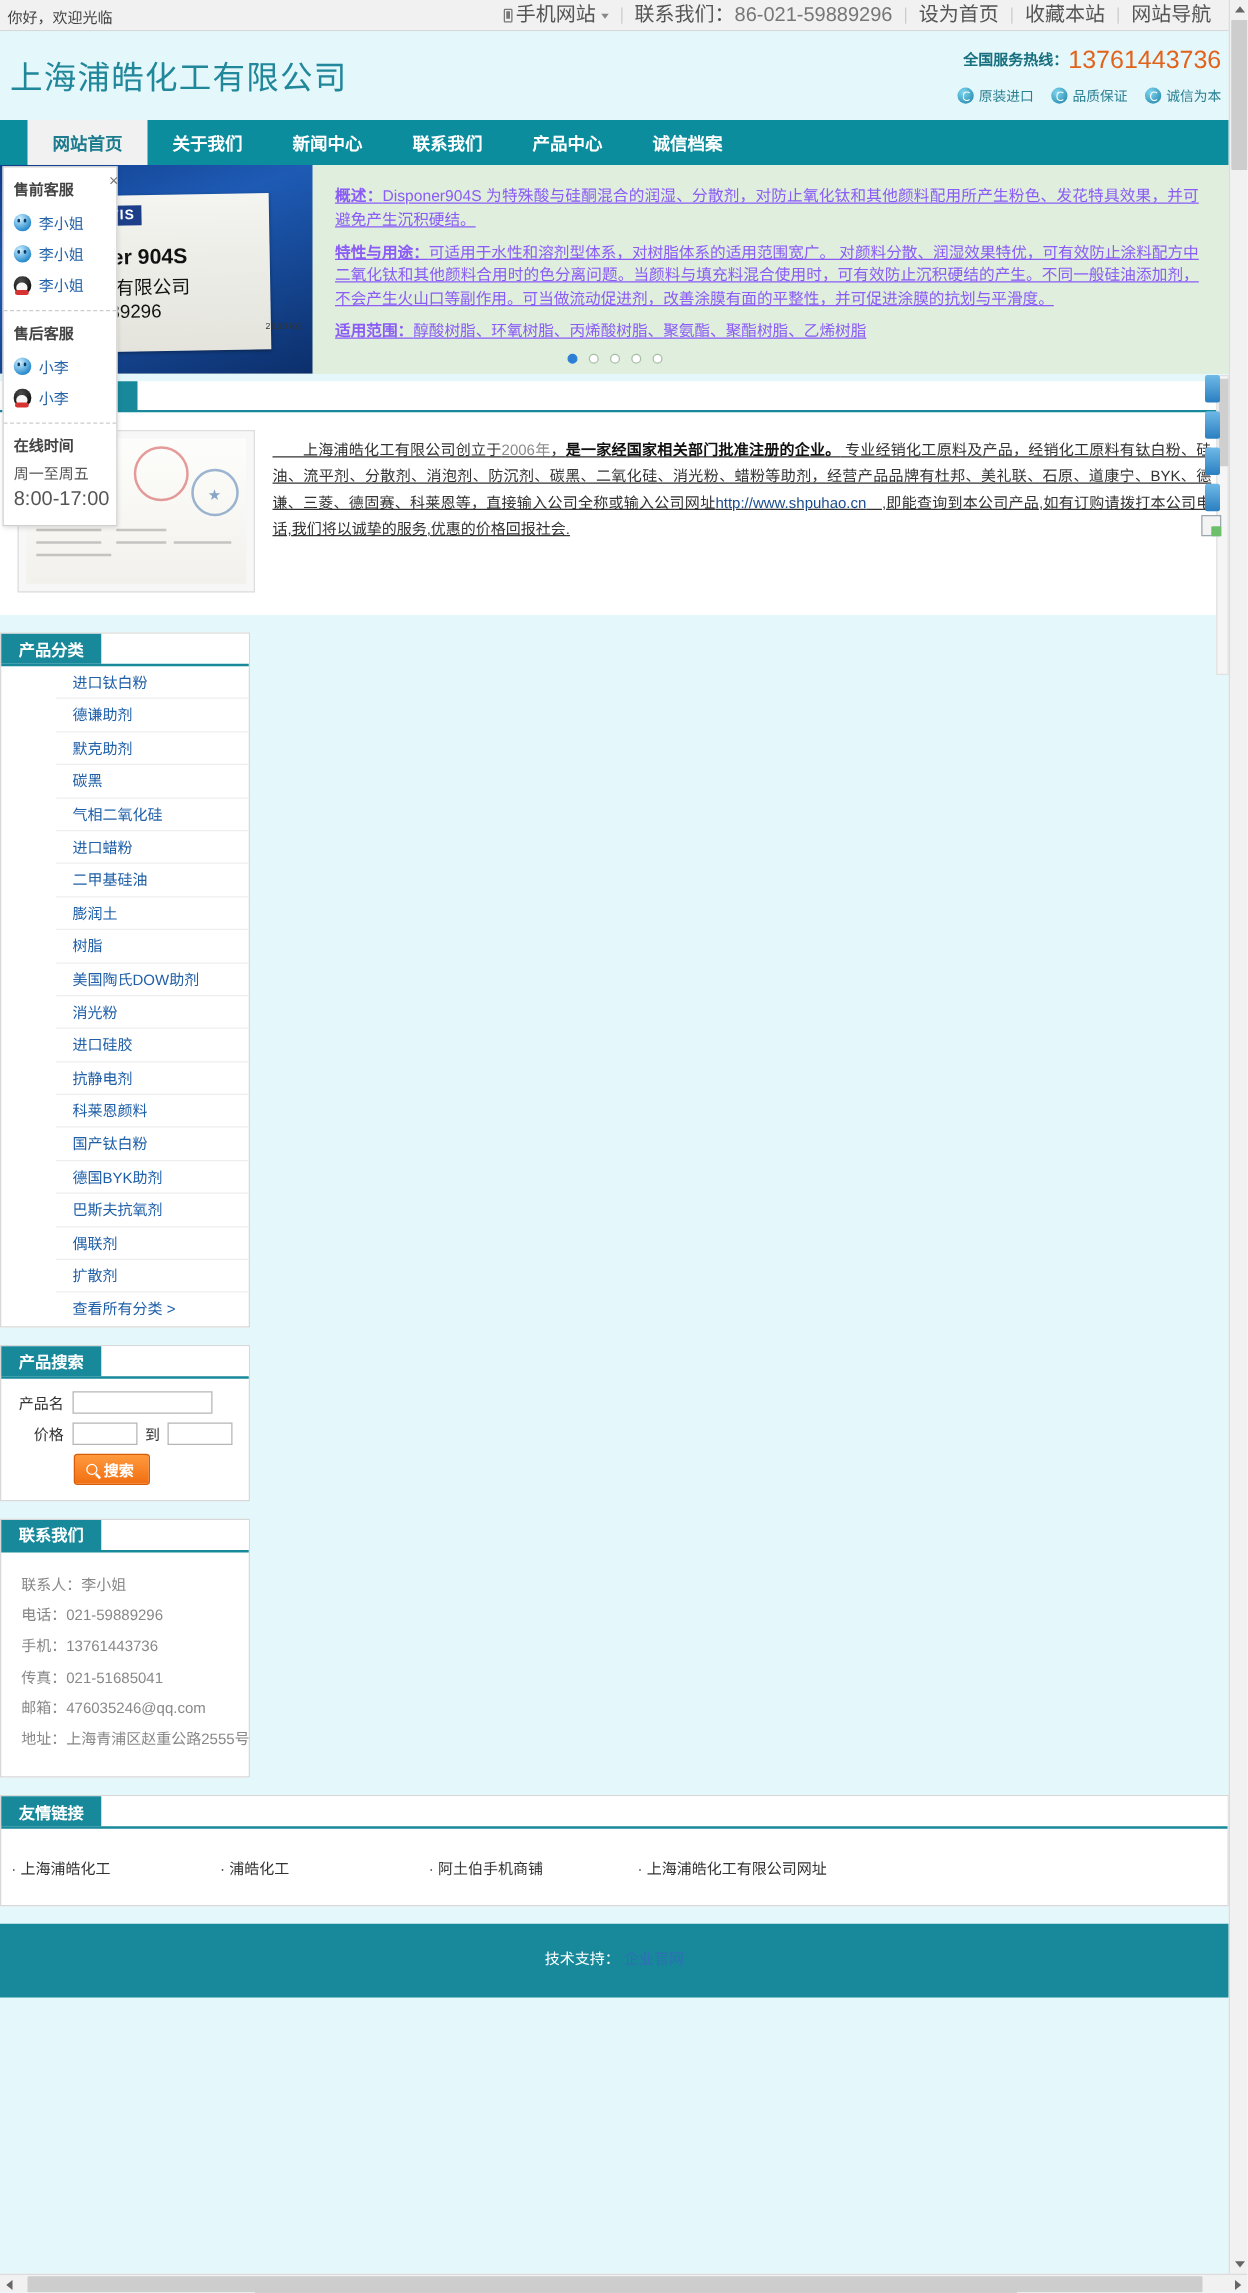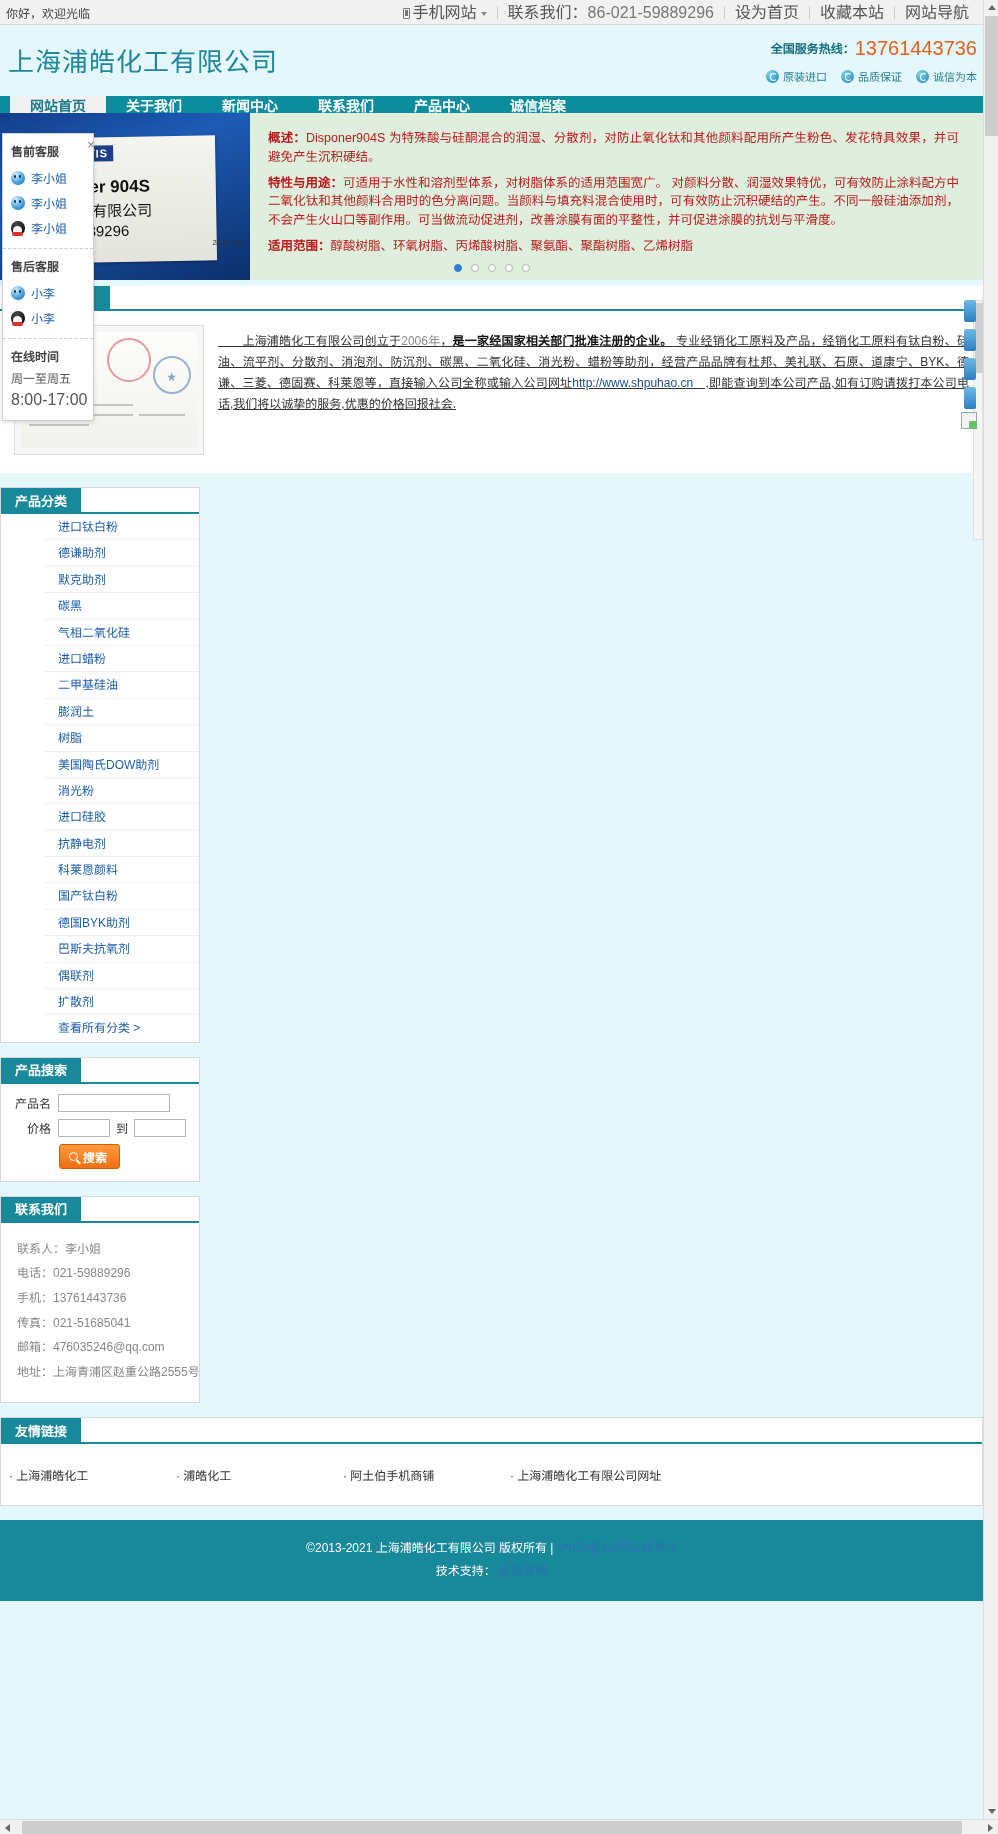--- a/index.html
+++ b/index.html
@@ -88,22 +88,22 @@
     display:inline-block; position:relative;
   }
   .badge .ic:after {
     content:""; position:absolute; left:4px; top:3px;
     width:5px; height:6px; border:1.5px solid #fff; border-radius:50%;
     border-right-color:transparent;
   }
 
   
   .nav {
-    height:17px; background:#0b8d9e; display:flex; align-items:stretch;
-    padding-left:10px;
+    height:36px; background:#0b8d9e; display:flex; align-items:stretch;
+    padding-left:22px;
   }
   .nav .item {
     color:#fff; font-size:14px; font-weight:bold;
     padding:0 20px; display:flex; align-items:center;
     white-space:nowrap; cursor:pointer;
   }
   .nav .item.active { background:#f1f1f1; color:#1d7c8d; }
 
   
   .banner {
@@ -127,22 +127,22 @@
   }
   .banner .photo .el-sub { font-size:5px; color:#555; letter-spacing:2px; margin-top:1px; }
   .banner .photo .pname { font-size:17px; color:#111; margin-top:9px; font-weight:bold; }
   .banner .photo .pcn { font-size:15px; color:#111; margin-top:2px; }
   .banner .photo .ptel { font-size:15px; color:#111; margin-top:2px; }
   .banner .photo .pwt { font-size:7px; color:#222; margin-top:4px;}
   .banner .photo .kg {
     position:absolute; right:8px; bottom:34px; font-size:7px; color:#333;
   }
   .banner .txt {
-    flex:1; padding:16px 24px 0 18px; background:#dfeedd; color:#b91c1c;
-    font-size:12.5px; line-height:1.5;
+    flex:1; padding:16px 24px 0 18px; background:#dfeedd; color:#8b5cf6;
+    font-size:12.5px; line-height:1.5;text-decoration:underline;
   }
   .banner .txt b { font-weight:bold; }
   .banner .txt p { margin-bottom:7px; text-align:justify; }
   .dots {
     position:absolute; left:50%; bottom:8px; transform:translateX(-50%);
     display:flex; gap:9px;
   }
   .dots i {
     width:8px; height:8px; border-radius:50%; background:#fff;
     border:1px solid #a5bfa4; display:block;
@@ -534,24 +534,20 @@
     <div class="links-body">
       <a class="lk" href="#">上海浦皓化工</a>
       <a class="lk" href="#">浦皓化工</a>
       <a class="lk" href="#">阿土伯手机商铺</a>
       <a class="lk" href="#">上海浦皓化工有限公司网址</a>
     </div>
   </div>
 
   <div class="footer">
     <div>
-      <span>©2013-2021 上海浦皓化工有限公司 版权所有 |</span>
-      <a class="icp" href="#">沪ICP备12006285号-2</a>
-    </div>
-    <div>
       <span>技术支持：</span>
       <a href="#">企业官网</a>
     </div>
   </div>
 
   <div class="qq">
     <div class="qq-close">×</div>
     <div class="sec">
       <div class="hd">售前客服</div>
       <div class="row">

